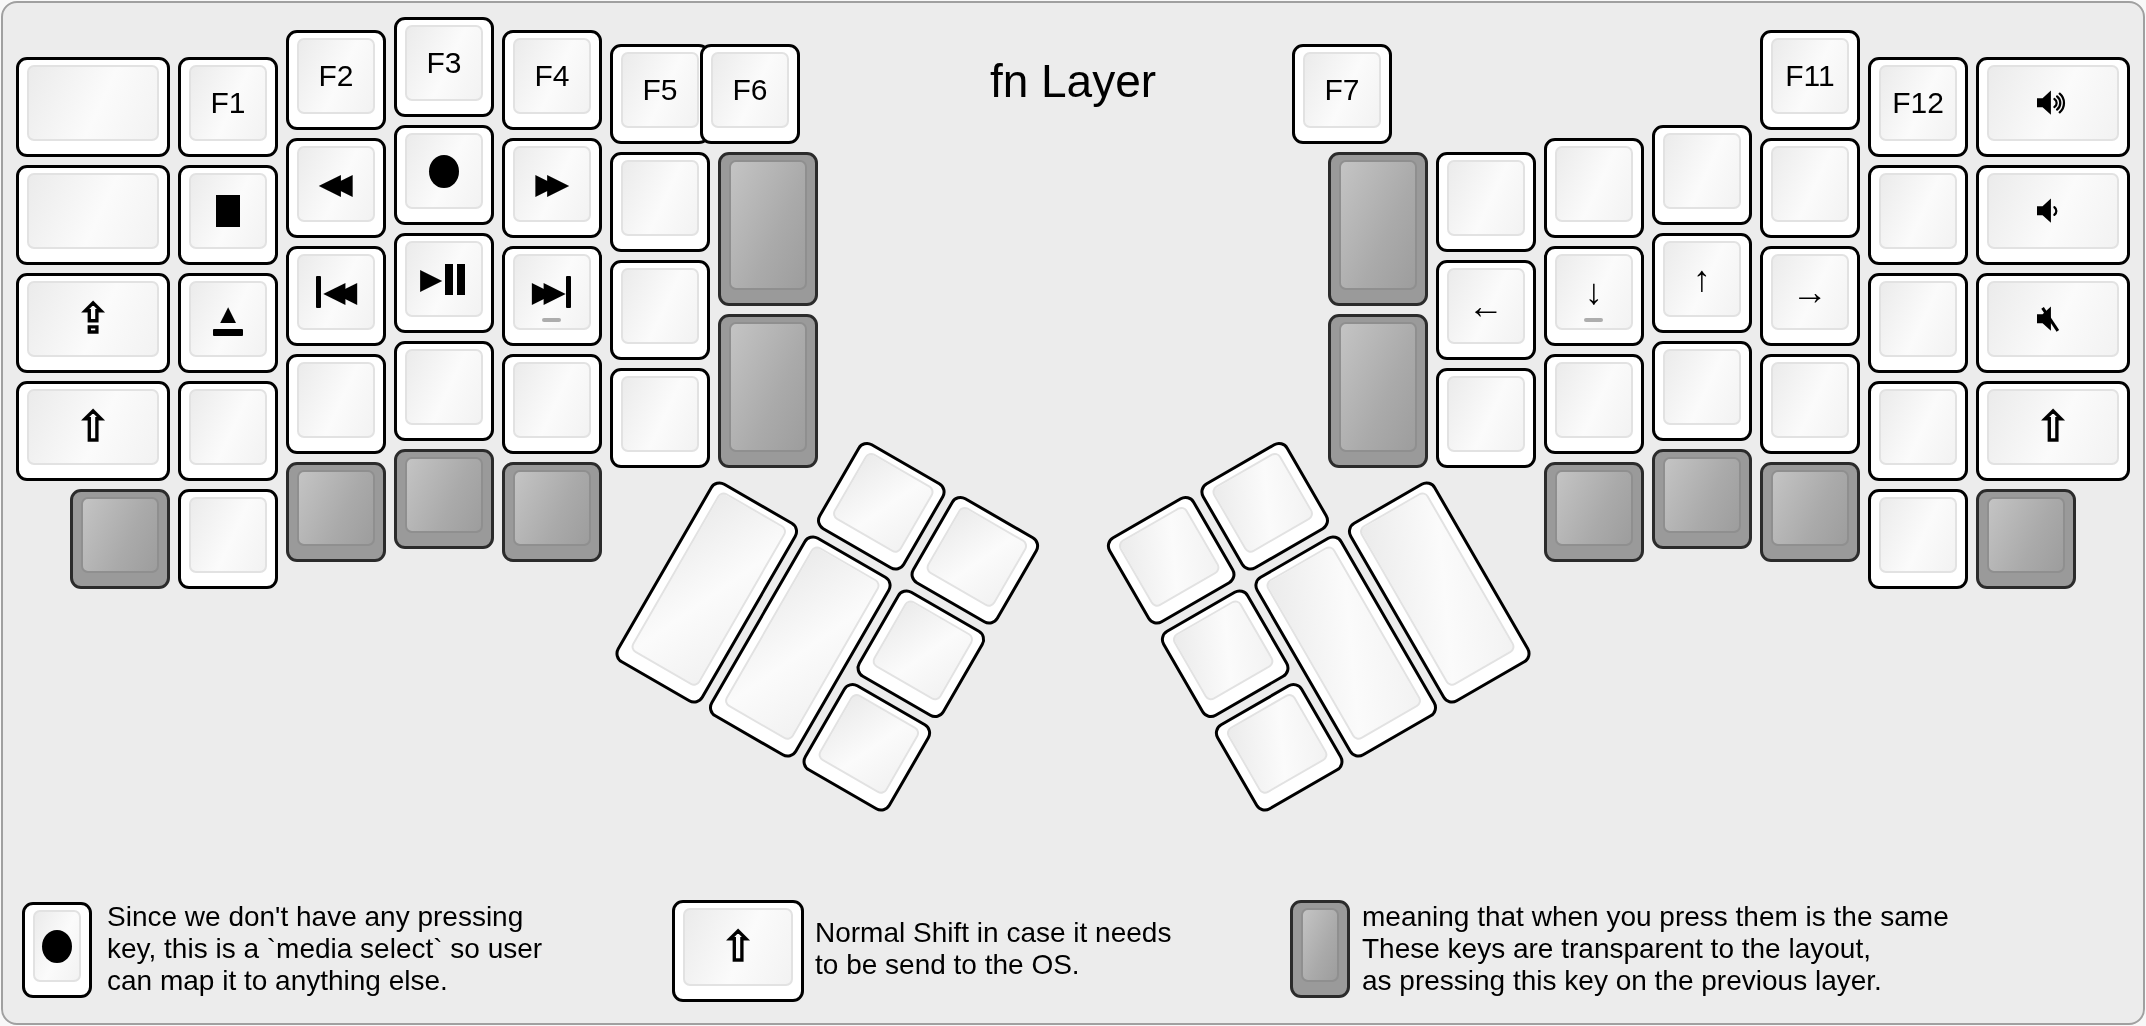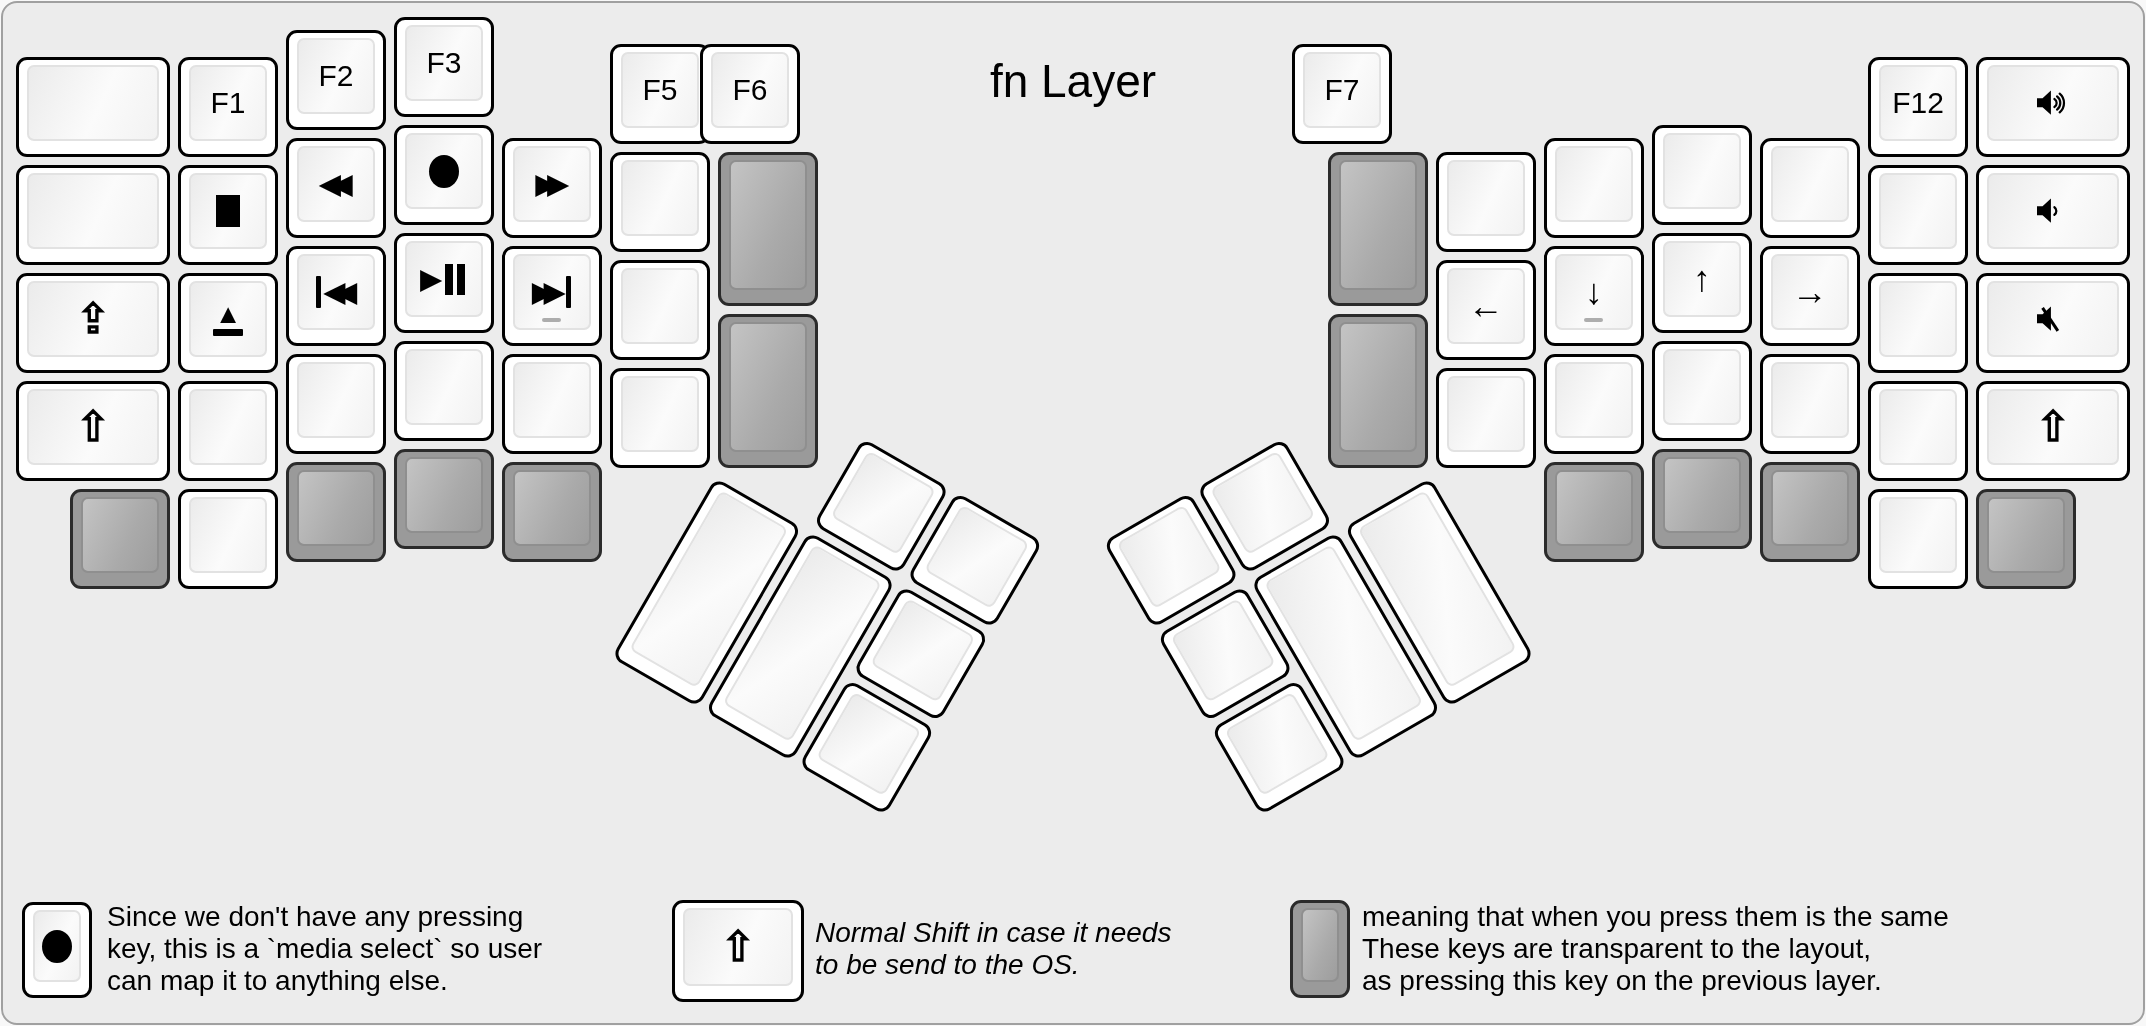--- a/index.html
+++ b/index.html
@@ -158,20 +158,27 @@
             <i class="i-pbar"></i>
           </span>
         </div>
       </div>
     </div>
     <div class="cell" style="left: 390px; top: 337px; width: 108px; height: 108px;">
       <div class="cap white">
         <div class="ktop"></div>
       </div>
     </div>
+    <div class="cell" style="left: 498px; top: 26px; width: 108px; height: 108px;">
+      <div class="cap white">
+        <div class="ktop">
+          <span class="flabel">F4</span>
+        </div>
+      </div>
+    </div>
     <div class="cell" style="left: 498px; top: 134px; width: 108px; height: 108px;">
       <div class="cap white">
         <div class="ktop">
           <span class="icon">
             <b class="tri">▶▶</b>
           </span>
         </div>
       </div>
     </div>
     <div class="cell" style="left: 498px; top: 242px; width: 108px; height: 108px;">
@@ -320,20 +327,27 @@
         <div class="ktop">
           <span class="icon">
             <b class="ch arr">↑</b>
           </span>
         </div>
       </div>
     </div>
     <div class="cell" style="left: 1648px; top: 337px; width: 108px; height: 108px;">
       <div class="cap white">
         <div class="ktop"></div>
+      </div>
+    </div>
+    <div class="cell" style="left: 1756px; top: 26px; width: 108px; height: 108px;">
+      <div class="cap white">
+        <div class="ktop">
+          <span class="flabel">F11</span>
+        </div>
       </div>
     </div>
     <div class="cell" style="left: 1756px; top: 134px; width: 108px; height: 108px;">
       <div class="cap white">
         <div class="ktop"></div>
       </div>
     </div>
     <div class="cell" style="left: 1756px; top: 242px; width: 108px; height: 108px;">
       <div class="cap white">
         <div class="ktop">
@@ -522,21 +536,21 @@
     </div>
     <div class="cell" style="left: 668px; top: 896px; width: 140px; height: 110px;">
       <div class="cap white">
         <div class="ktop">
           <span class="icon">
             <b class="ch big">⇧</b>
           </span>
         </div>
       </div>
     </div>
-    <div class="legend-text" style="left: 815px; top: 917px; font-style: italic;">
+    <div class="legend-text" style="left: 815px; top: 917px;">
       <div>Normal Shift in case it needs</div>
       <div>to be send to the OS.</div>
     </div>
     <div class="cell" style="left: 1286px; top: 896px; width: 68px; height: 106px;">
       <div class="cap gray">
         <div class="ktop"></div>
       </div>
     </div>
     <div class="legend-text" style="left: 1362px; top: 901px;">
       <div>meaning that when you press them is the same</div>

